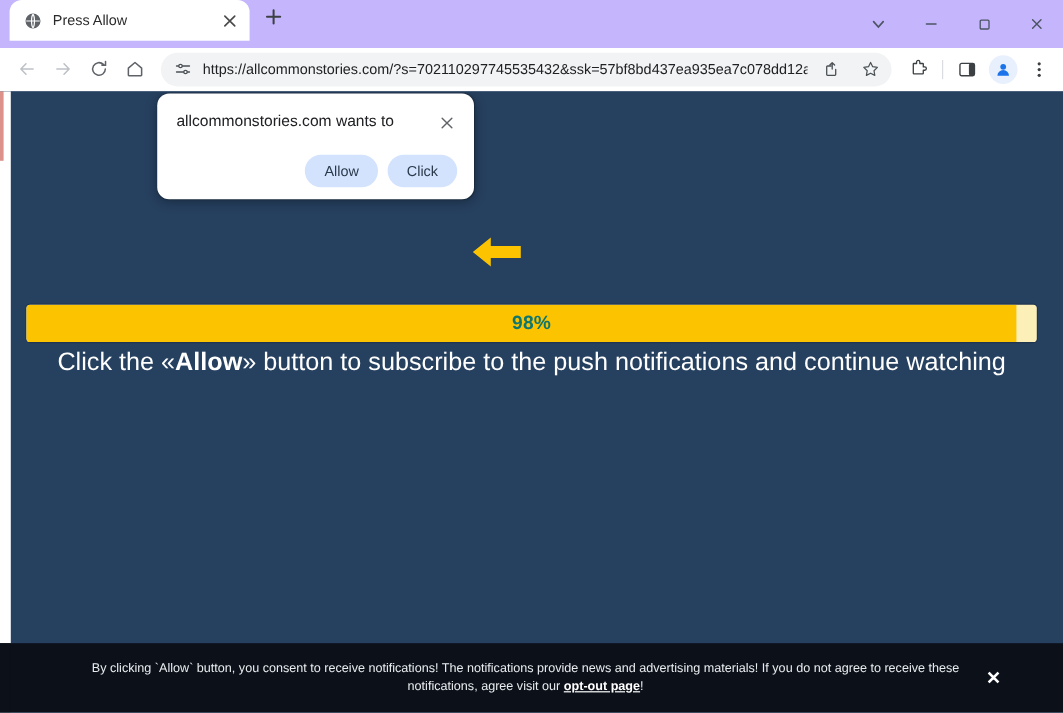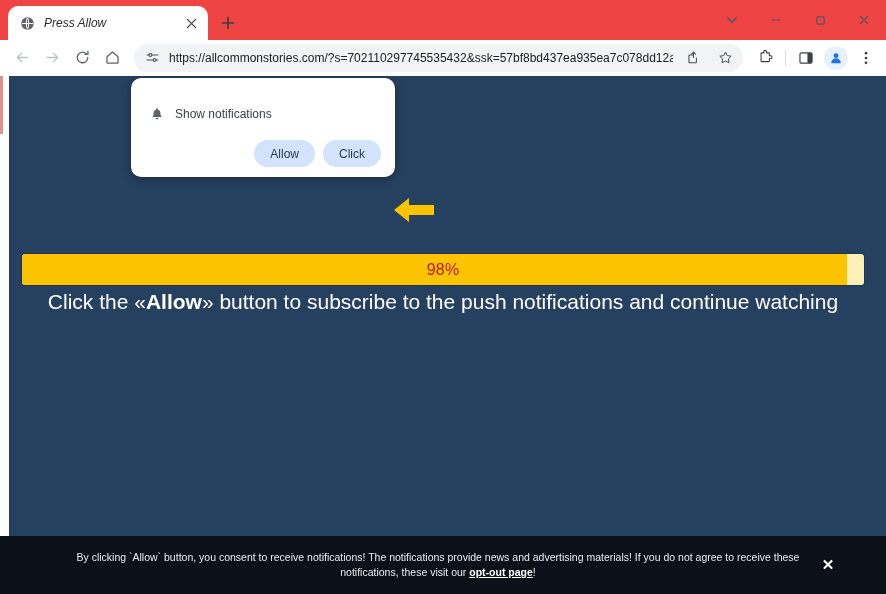--- a/index.html
+++ b/index.html
@@ -13,26 +13,24 @@
     position: relative;
     width: 886px; height: 594px;
     background: #cdd9ef;
     display: flex;
     flex-direction: column;
   }
 
   
   .tab-strip {
     height: 40px;
-    background: #ef4444;
-    display: flex;
-    align-items: flex-end;
+    background: #c4b5fd;
+    display: flex;
     padding-left: 8px;
     position: relative;
-    font-style: italic;
   }
   .tab {
     width: 200px; height: 34px;
     background: #ffffff;
     border-radius: 10px 10px 0 0;
     display: flex;
     align-items: center;
     padding: 0 8px 0 11px;
     gap: 9px;
     position: relative;
@@ -256,22 +254,22 @@
     left: 0; top: 0; bottom: 0;
     width: 98%;
     background: #fcc400;
     border-radius: 3px 0 0 3px;
   }
   .progress-label {
     position: absolute;
     inset: 0;
     display: flex; align-items: center; justify-content: center;
     font-size: 16px;
-    font-weight: 400;
-    color: #b91c1c;
+    font-weight: 700;
+    color: #0f766e;
     letter-spacing: .2px;
   }
 
   
   .headline {
     position: absolute;
     left: 0; right: 0; top: 212px;
     text-align: center;
     font-size: 21px;
     color: #ffffff;
@@ -444,28 +442,27 @@
         <circle cx="9" cy="9" r="1.5"></circle>
         <circle cx="9" cy="14.4" r="1.5"></circle>
       </svg>
     </div>
   </div>
 
   <div class="viewport">
     <div class="page-edge-left"></div>
 
     <div class="perm-bubble">
-      <div class="perm-row">
-        <span class="bell-icon">
-          <svg width="14" height="14" viewBox="0 0 18 18" fill="currentColor">
-            <path d="M9 1.6 a1.1 1.1 0 0 1 1.1 1.1 v.5 a4.4 4.4 0 0 1 3.3 4.2 v2.7 l1.2 1.9 a.5.5 0 0 1 -.42 .77 H3.82 a.5.5 0 0 1 -.42 -.77 L4.6 10.1 V7.4 a4.4 4.4 0 0 1 3.3 -4.2 v-.5 A1.1 1.1 0 0 1 9 1.6 Z"></path>
-            <path d="M7.1 14.1 h3.8 a1.9 1.9 0 0 1 -3.8 0 Z"></path>
+      <div class="perm-head">
+        <div class="perm-title">allcommonstories.com wants to</div>
+        <div class="perm-close">
+          <svg width="11" height="11" viewBox="0 0 12 12" stroke="currentColor" stroke-width="1.3" stroke-linecap="round">
+            <path d="M1.6 1.6 L10.4 10.4 M10.4 1.6 L1.6 10.4"></path>
           </svg>
-        </span>
-        <span class="perm-row-label">Show notifications</span>
+        </div>
       </div>
       <div class="perm-actions">
         <button class="perm-btn">Allow</button>
         <button class="perm-btn">Click</button>
       </div>
     </div>
 
     <div class="arrow-annotation">
       <svg width="44" height="30" viewBox="0 0 44 30">
         <path d="M2 15 L17 3 L17 10 L42 10 L42 20 L17 20 L17 27 Z" fill="#fcc400"></path>
@@ -478,19 +475,19 @@
     </div>
 
     <div class="headline">
       <span>Click the «</span><b>Allow</b><span>» button to subscribe to the push notifications and continue watching</span>
     </div>
 
     <div class="consent-banner">
       <div class="banner-left-edge"></div>
       <div class="consent-text">
         <span>By clicking `Allow` button, you consent to receive notifications! The notifications provide news and advertising materials! If you do not agree to receive these notifications,</span>
-        <span>these visit our </span><a href="#">opt-out page</a><span>!</span>
+        <span>agree visit our </span><a href="#">opt-out page</a><span>!</span>
       </div>
       <div class="consent-close">✕</div>
     </div>
 
   </div>
 </div>
 
 </body></html>

